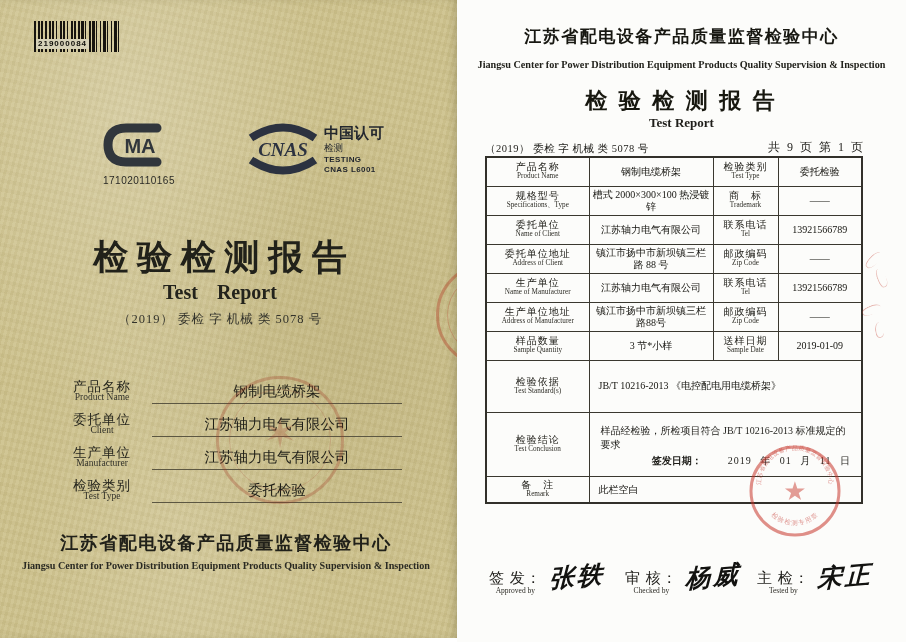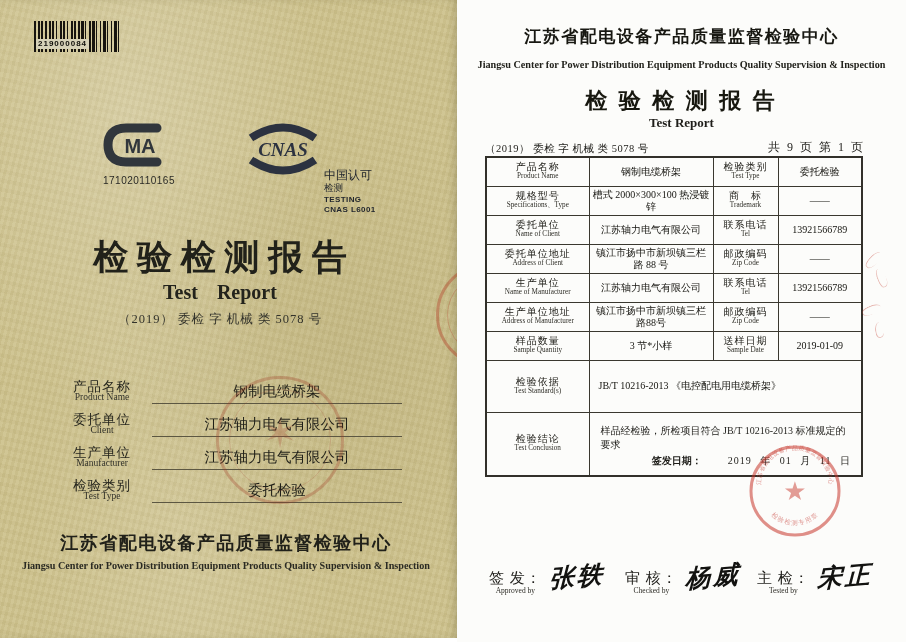--- a/index.html
+++ b/index.html
@@ -21,21 +21,21 @@
   .barcode { position:absolute; left:34px; top:21px; width:86px; height:31px;
     background:
       repeating-linear-gradient(90deg,#17140f 0 1.5px,transparent 1.5px 3.5px,#17140f 3.5px 6px,transparent 6px 7.5px,#17140f 7.5px 8.5px,transparent 8.5px 11px);
   }
   .barcode-num { position:absolute; left:2px; bottom:3px; background:#d6d1b8; color:#0f0e0a;
     font-family:"Liberation Sans",sans-serif; font-size:8px; font-weight:bold; letter-spacing:1px; padding:0 2px; line-height:10px; }
   .cma-wrap { position:absolute; left:64px; top:122px; width:76px; text-align:center;margin-left:37px; }
   .cma-num { margin-top:3px; font-size:10px; letter-spacing:.5px; color:#2a2a26; font-family:"Liberation Sans",sans-serif; }
   .cnas-wrap { position:absolute; left:246px; top:122px; }
   .cnas-lines { position:absolute; left:324px; top:124px; color:#23272e; line-height:1.25; }
-  .cnas-lines .c1 { font-size:12px; font-weight:normal;margin-top:44px; }
+  .cnas-lines .c1 { font-size:15px; font-weight:bold; }
   .cnas-lines .c2 { font-size:9.5px; }
   .cnas-lines .c3, .cnas-lines .c4 { font-size:8px; font-weight:bold; font-family:"Liberation Sans",sans-serif; letter-spacing:.4px; }
   .l-title { position:absolute; top:234px; left:0; width:440px; text-align:center;
     font-size:35px; font-weight:bold; color:#21211a; }
   .l-title-en { position:absolute; top:281px; left:0; width:440px; text-align:center;
     font-size:20px; font-weight:bold; word-spacing:14px; color:#23231c; }
   .l-report-no { position:absolute; top:311px; left:0; width:440px; text-align:center;
     font-size:12.5px; color:#33332b; letter-spacing:1px; }
   .l-fields { position:absolute; top:371px; left:52px; width:350px; }
   .l-row { display:flex; align-items:flex-end; height:33px; }
@@ -308,20 +308,27 @@
             </td>
           <td colspan="3">
             <div class="concl-wrap">
               <div class="concl-text">样品经检验，所检项目符合 JB/T 10216-2013 标准规定的要求</div>
               <div class="sign-date">
                 <span class="lbl">签发日期：</span><span class="val">2019 年 01 月 11 日</span>
               </div>
             </div>
           </td>
         </tr>
+        <tr class="r-remark">
+          <td class="t-label">
+              <div class="cn">备　注</div>
+              <div class="en">Remark</div>
+            </td>
+          <td class="t-val left" colspan="3">此栏空白</td>
+        </tr>
       </tbody>
     </table>
 
     <div class="sig-row">
       <div class="sig-group sig-g1">
         <div class="sig-label">
           <div class="cn">签 发：</div>
           <div class="en">Approved by</div>
         </div>
         <div class="sig-name">张轶</div>

